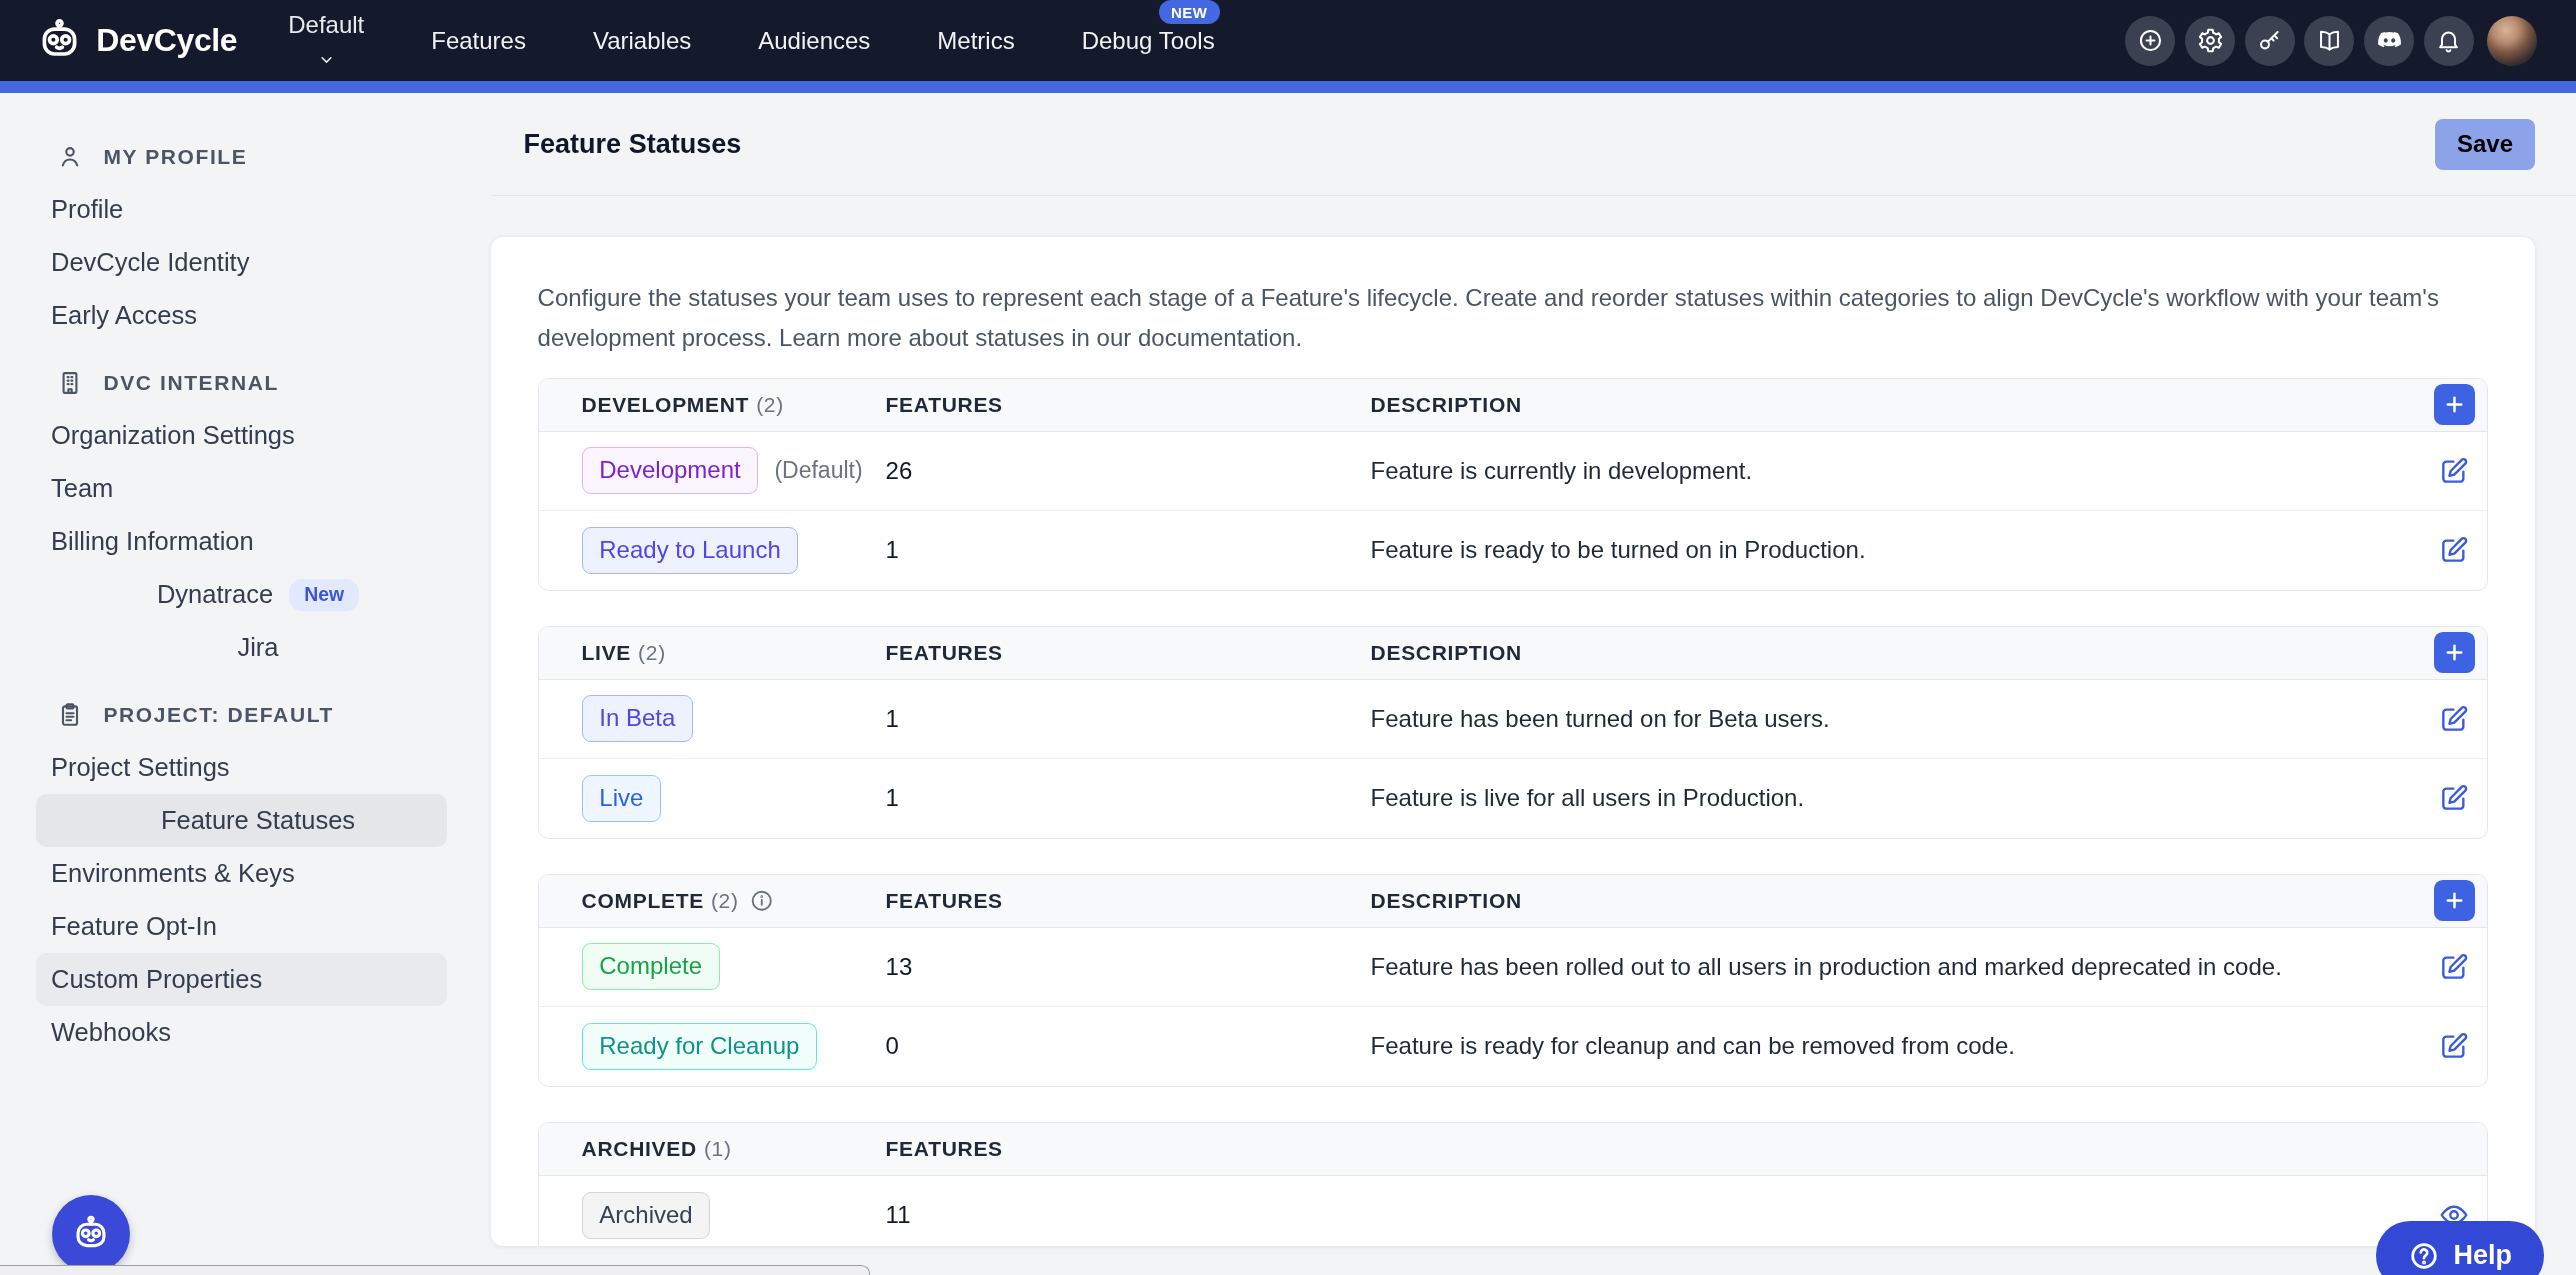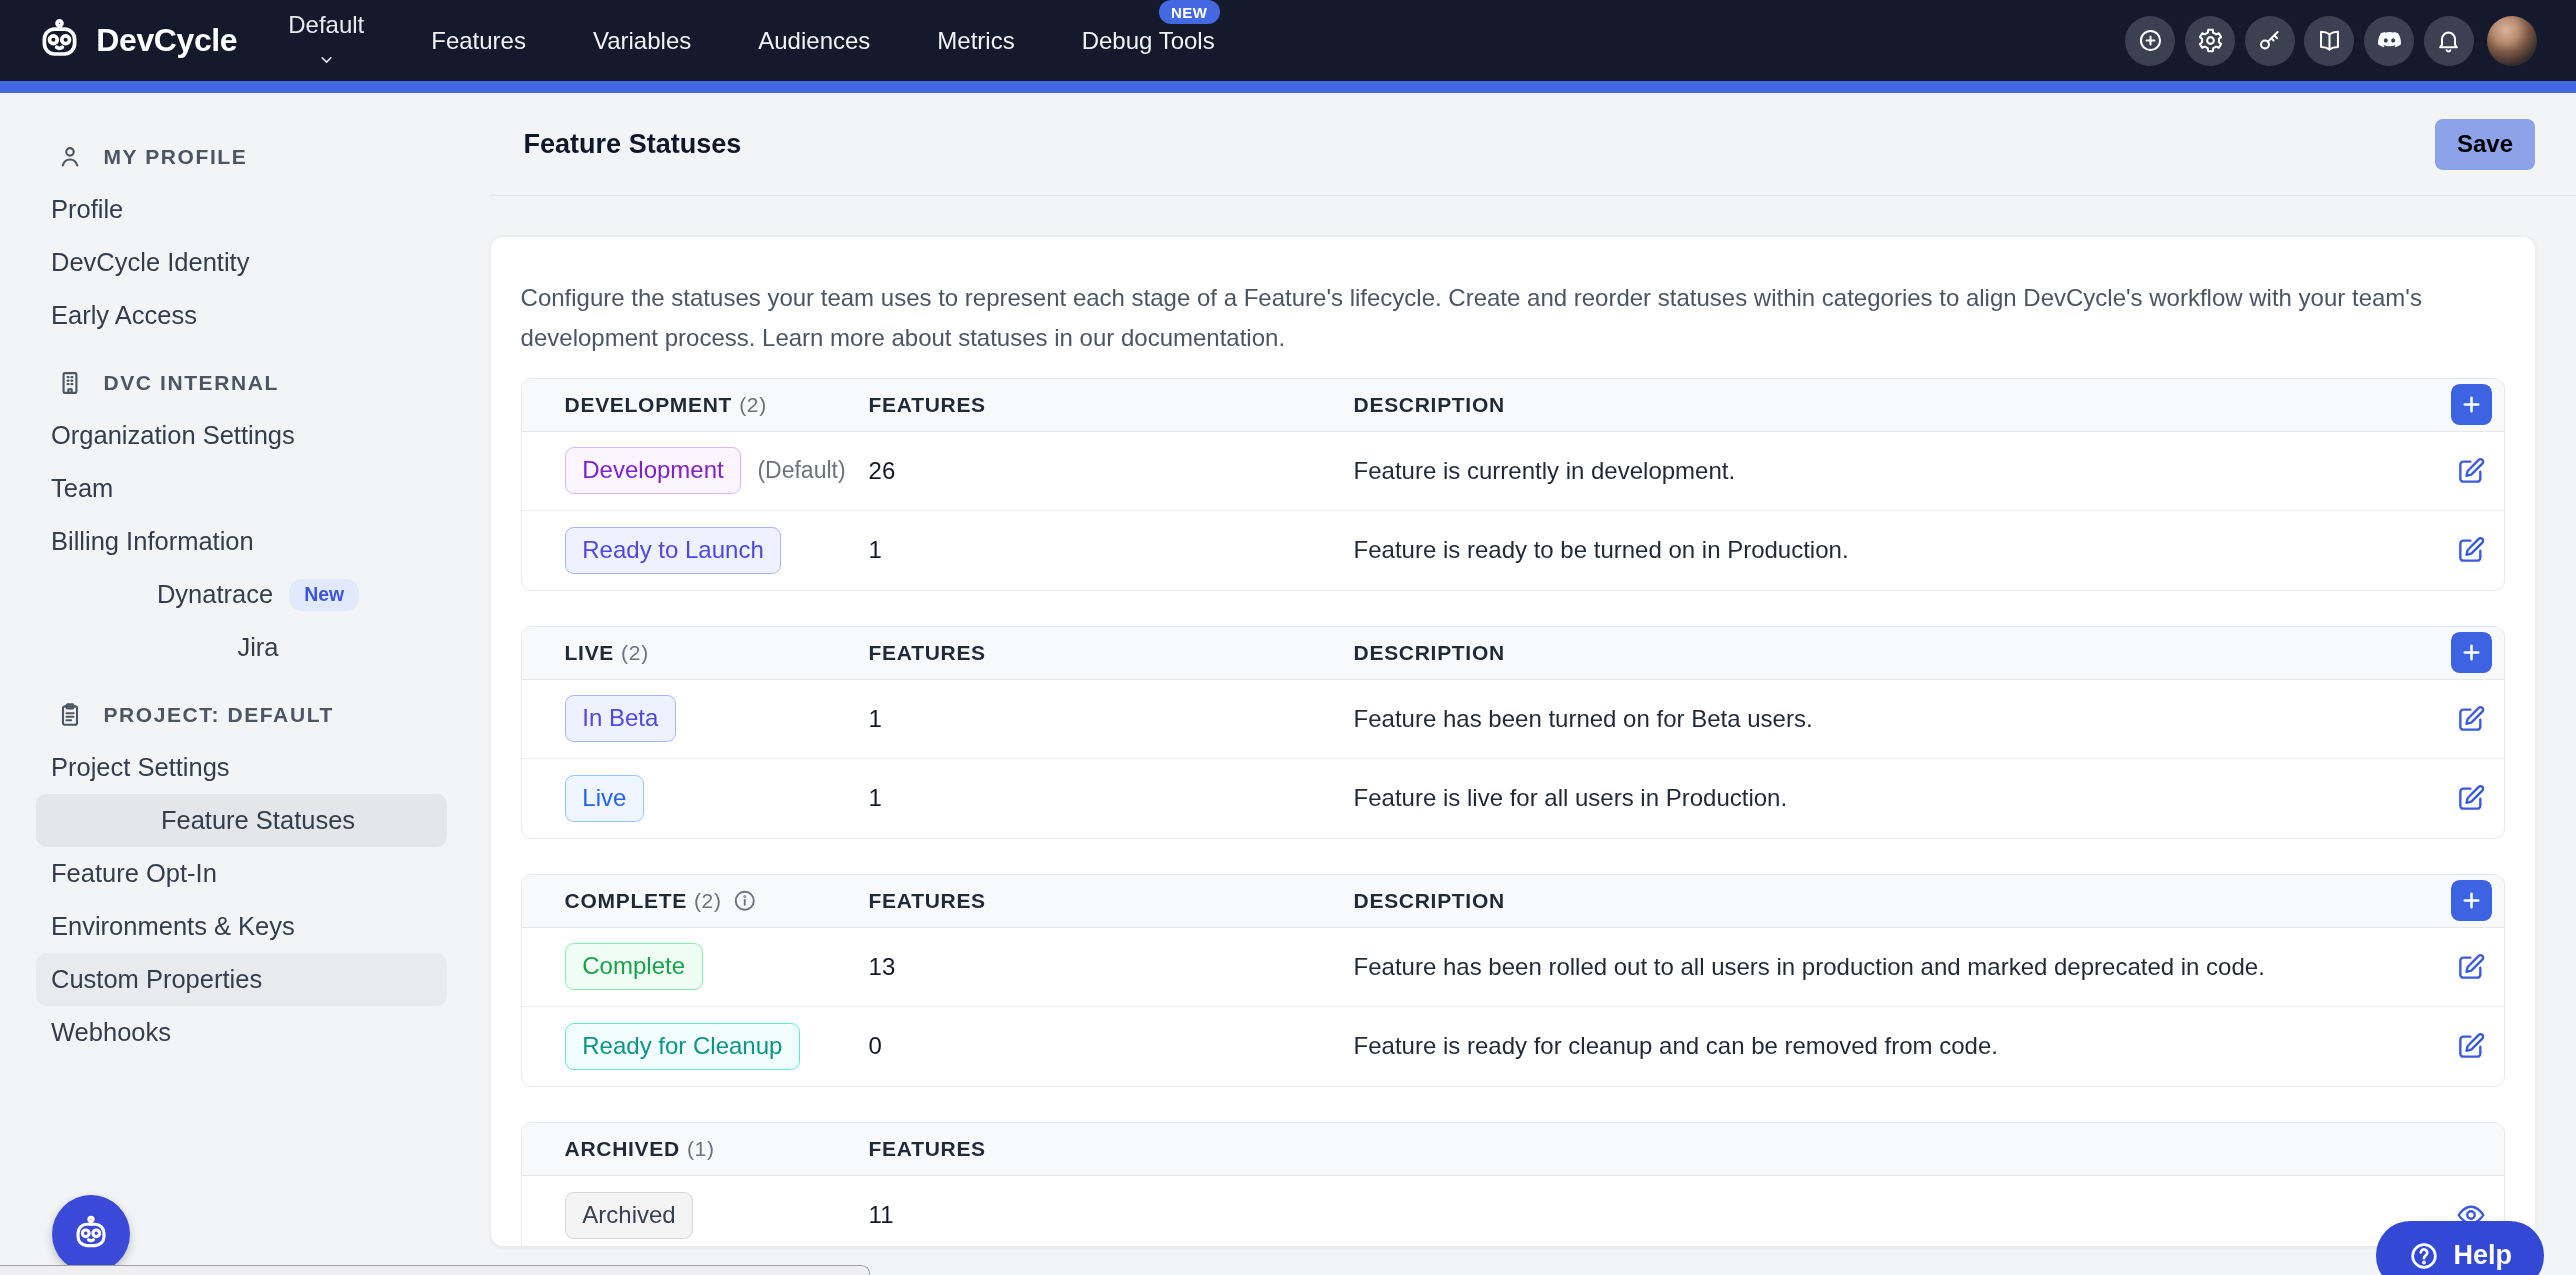--- a/index.html
+++ b/index.html
@@ -44,21 +44,21 @@
 
   
   .main { flex:1; padding:0 41px 0 10.6px; display:flex; flex-direction:column; }
   .page-header { display:flex; align-items:center; justify-content:space-between;
     height:103px; padding-left:33px; border-bottom:1.8px solid #E5E7EB;
     margin-right:-41px; padding-right:41px; }
   .page-title { font-size:27px; font-weight:700; color:#0F172A; }
   .save-btn { background:#8CA3EA; color:#000000; font-size:24px; font-weight:600;
     border:none; border-radius:8px; padding:11.5px 22px; cursor:default; }
   .card { margin-top:41px; background:#fff; border-radius:12.3px;
-    box-shadow:0 0.9px 4.4px rgba(15,23,42,.08); padding:41px 30px 0; height:1009px; overflow:hidden; }
+    box-shadow:0 0.9px 4.4px rgba(15,23,42,.08); padding:41px 47px 0; height:1009px; overflow:hidden; }
   .intro { font-size:24px; line-height:40px; color:#4B5563; margin-bottom:19.4px; }
 
   .status-table { border:1.8px solid #E5E7EB; border-radius:10.6px; margin-bottom:35px;
     overflow:hidden; background:#fff; }
   .t-grid { display:grid; grid-template-columns:304px 485px 1fr 99px;
     align-items:center; padding-left:43px; padding-right:12.3px; }
   .t-head { background:#F8F9FB; height:53px; border-bottom:1.8px solid #E5E7EB; }
   .t-row { height:79px; border-bottom:1.8px solid #EDEEF0; }
   .t-row:last-child { border-bottom:none; }
   .col-header { font-size:21px; font-weight:700; color:#1F2937; letter-spacing:0.7px; }
@@ -237,24 +237,24 @@
           </span>
           <span class="side-header-label">PROJECT: DEFAULT</span>
         </div>
         <div class="side-item">
           <span>Project Settings</span>
         </div>
         <div class="side-item indent selected">
           <span>Feature Statuses</span>
         </div>
         <div class="side-item">
+          <span>Environments &amp; Keys</span>
+        </div>
+        <div class="side-item">
           <span>Feature Opt-In</span>
-        </div>
-        <div class="side-item">
-          <span>Environments &amp; Keys</span>
         </div>
         <div class="side-item highlighted">
           <span>Custom Properties</span>
         </div>
         <div class="side-item">
           <span>Webhooks</span>
         </div>
       </div>
     </aside>
 

